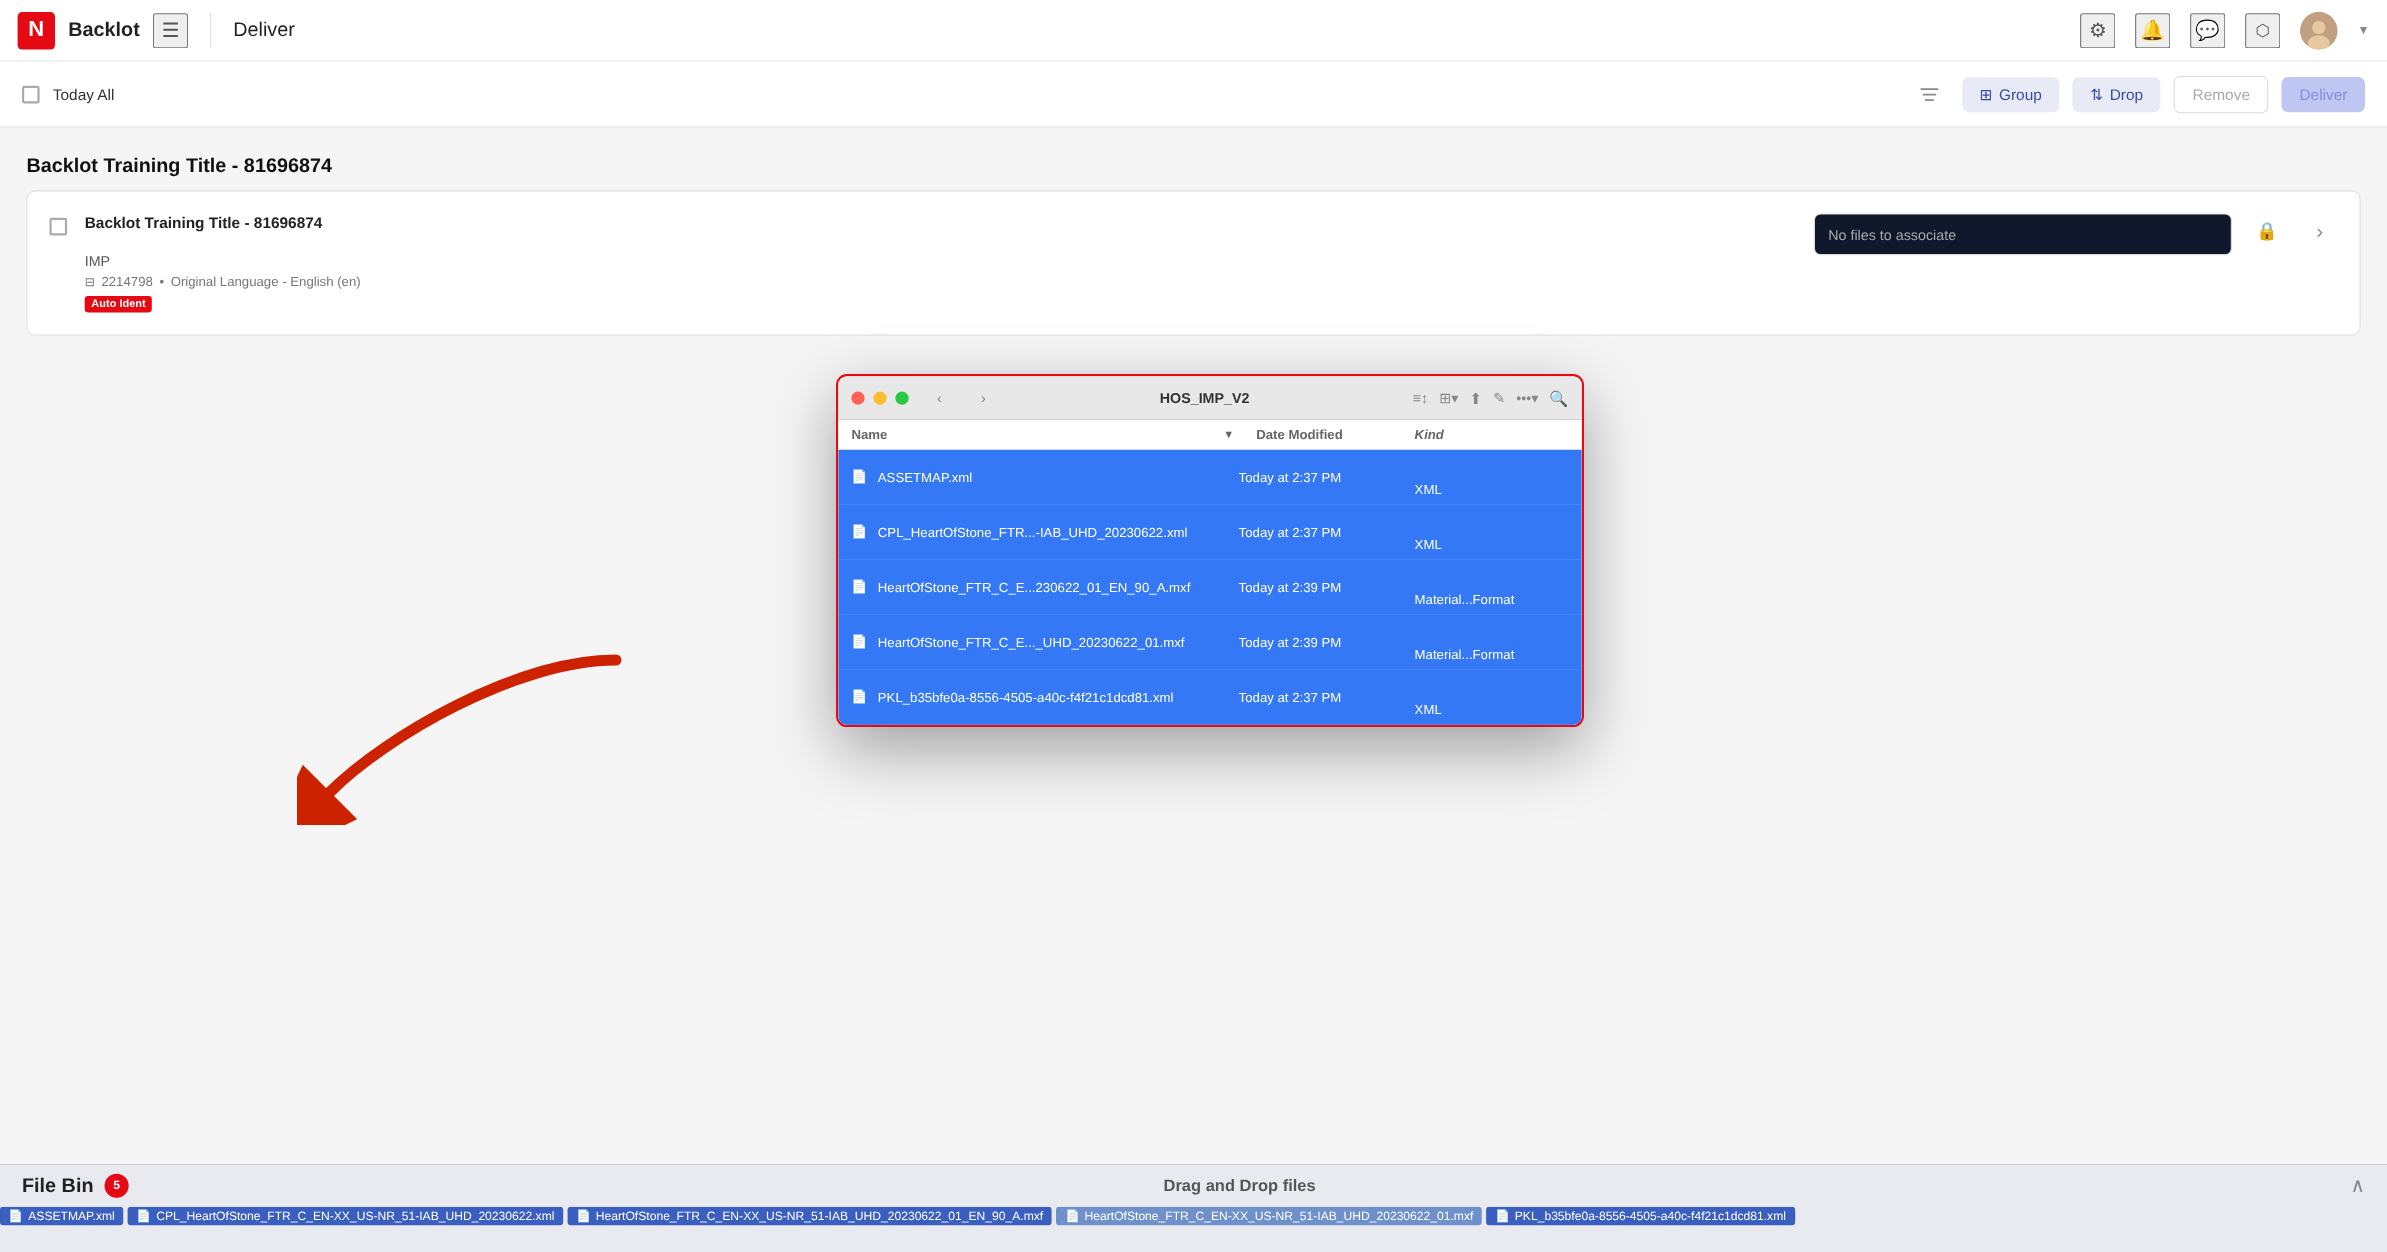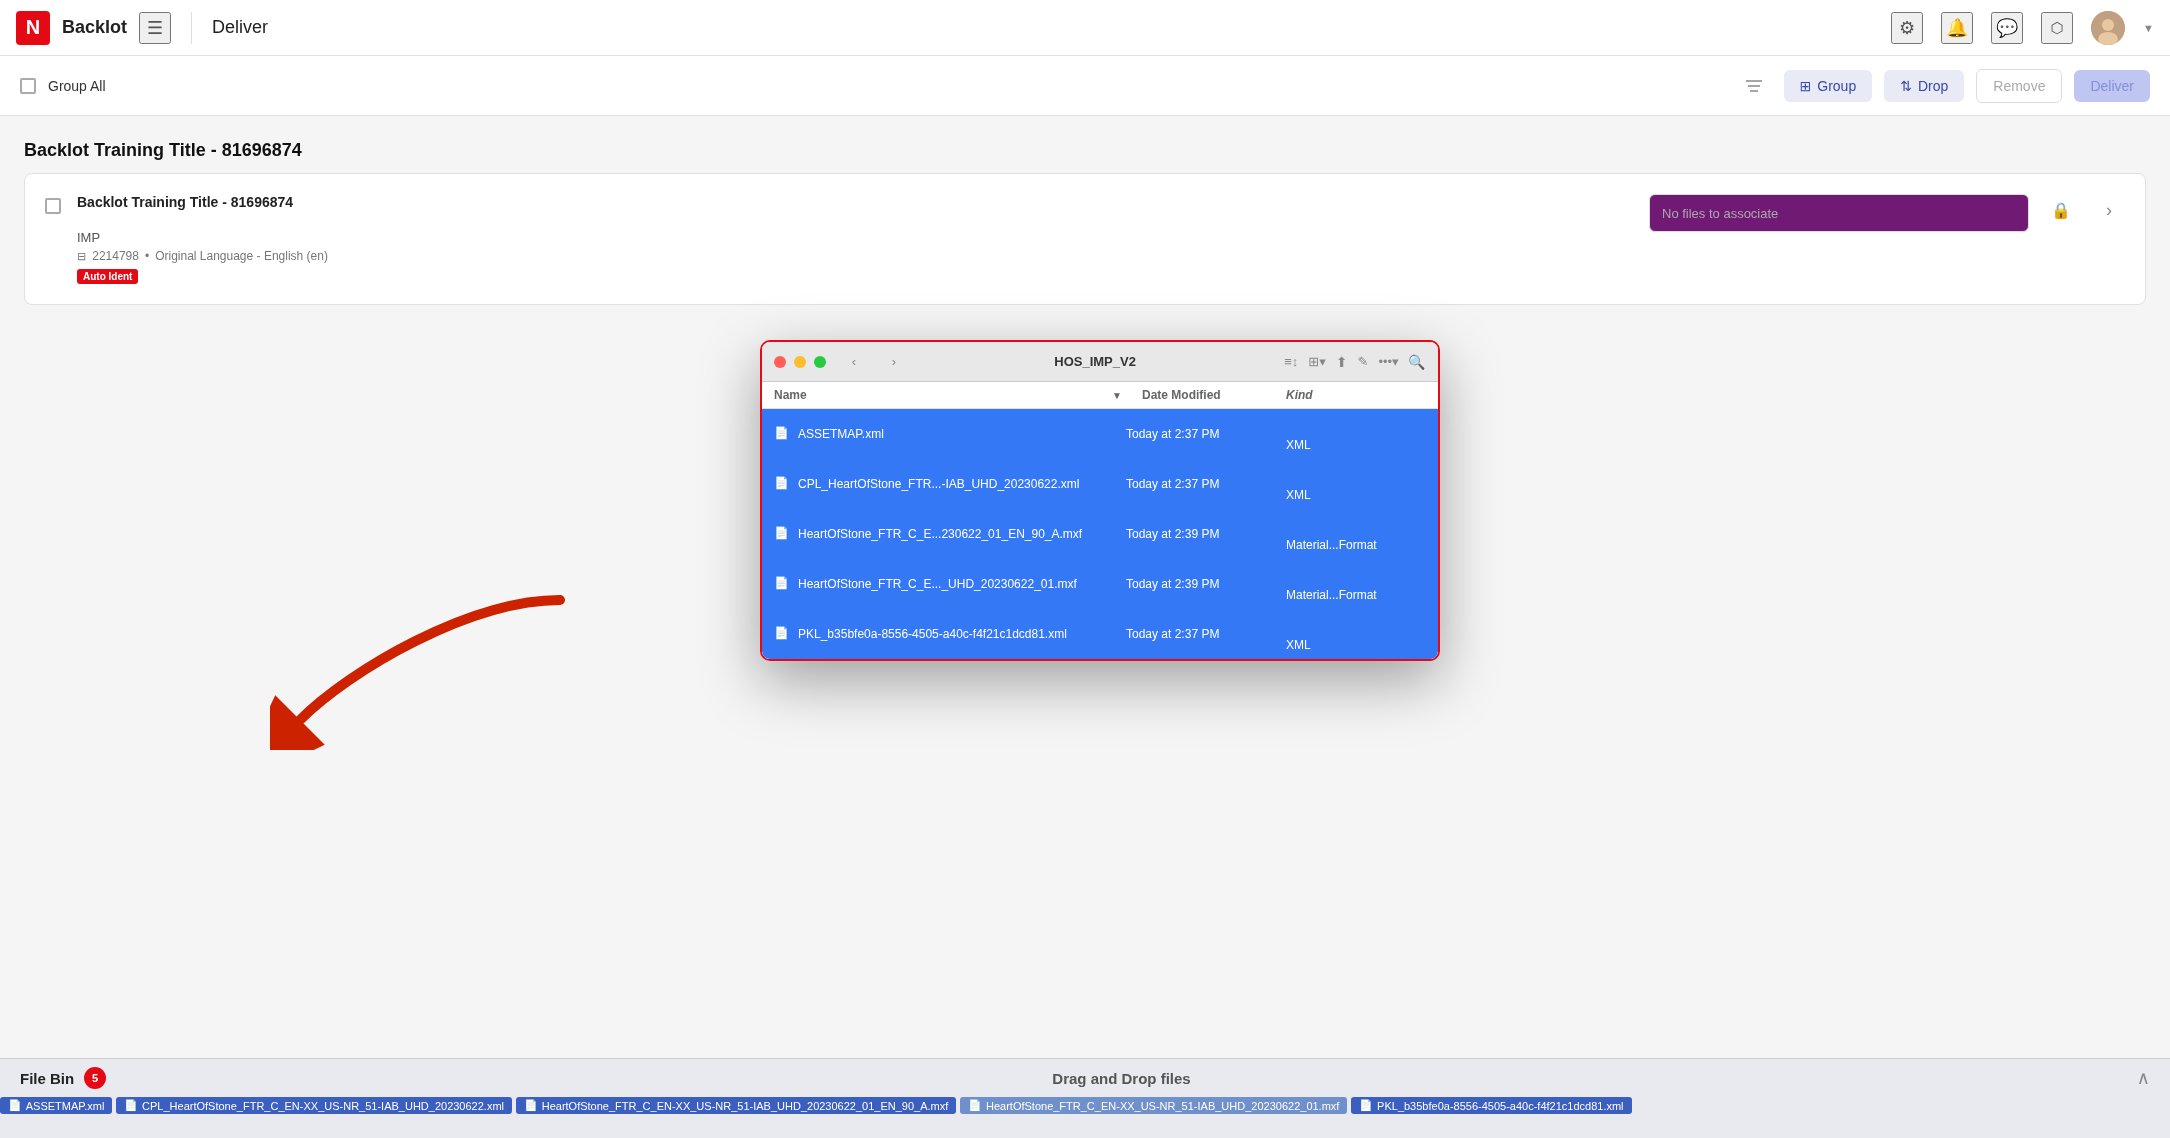--- a/index.html
+++ b/index.html
@@ -145,21 +145,21 @@
       margin-top: 6px;
     }
     .file-associate-input {
       flex: 1;
       max-width: 380px;
       height: 38px;
       border: 1px solid #ddd;
       border-radius: 6px;
       padding: 0 12px;
       font-size: 13px; color: #aaa;
-      background: #701a75;
+      background: #0f172a;
       display: flex; align-items: center;
     }
     .lock-icon {
       width: 32px; height: 32px;
       display: flex; align-items: center; justify-content: center;
       font-size: 16px; color: #888;
     }
     .arrow-btn {
       width: 32px; height: 32px;
       display: flex; align-items: center; justify-content: center;
@@ -241,21 +241,21 @@
       border-top: 1px solid #ccc;
       height: 80px;
       display: flex; flex-direction: column;
     }
     .file-bin-header {
       display: flex; align-items: center;
       padding: 8px 20px;
       gap: 10px;
     }
     .file-bin-title {
-      font-size: 15px; font-weight: 700; color: #222;
+      font-size: 18px; font-weight: 700; color: #222;
     }
     .file-bin-count {
       background: #e50914; color: #fff;
       border-radius: 50%; width: 22px; height: 22px;
       display: flex; align-items: center; justify-content: center;
       font-size: 11px; font-weight: 700;
     }
     .file-bin-drop-label {
       flex: 1; text-align: center; font-size: 15px; font-weight: 600; color: #555;
     }
@@ -317,21 +317,21 @@
         <circle cx="17" cy="14" r="6" fill="#e8c8a0"></circle>
         <ellipse cx="17" cy="28" rx="10" ry="7" fill="#e8c8a0"></ellipse>
       </svg>
     </div>
     <span style="font-size:11px;color:#888;">▼</span>
   </div>
 </header>
 
 <div class="toolbar">
   <div class="select-all-checkbox"></div>
-  <span class="select-all-label">Group All</span>
+  <span class="select-all-label">Today All</span>
   <div class="toolbar-spacer"></div>
   <button class="filter-btn">
     <svg width="20" height="20" viewBox="0 0 20 20" fill="none">
       <line x1="2" y1="5" x2="18" y2="5" stroke="#888" stroke-width="1.5"></line>
       <line x1="4" y1="10" x2="16" y2="10" stroke="#888" stroke-width="1.5"></line>
       <line x1="6" y1="15" x2="14" y2="15" stroke="#888" stroke-width="1.5"></line>
     </svg>
   </button>
   <button class="toolbar-btn toolbar-btn-group">
     <span style="font-size:14px;">⊞</span>

